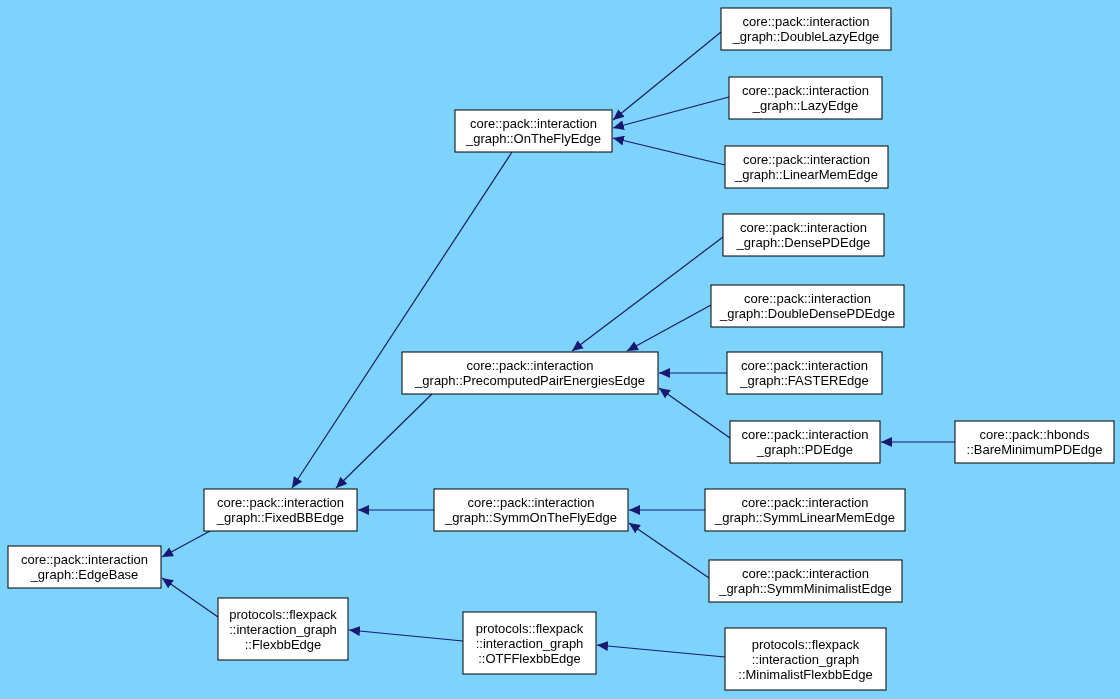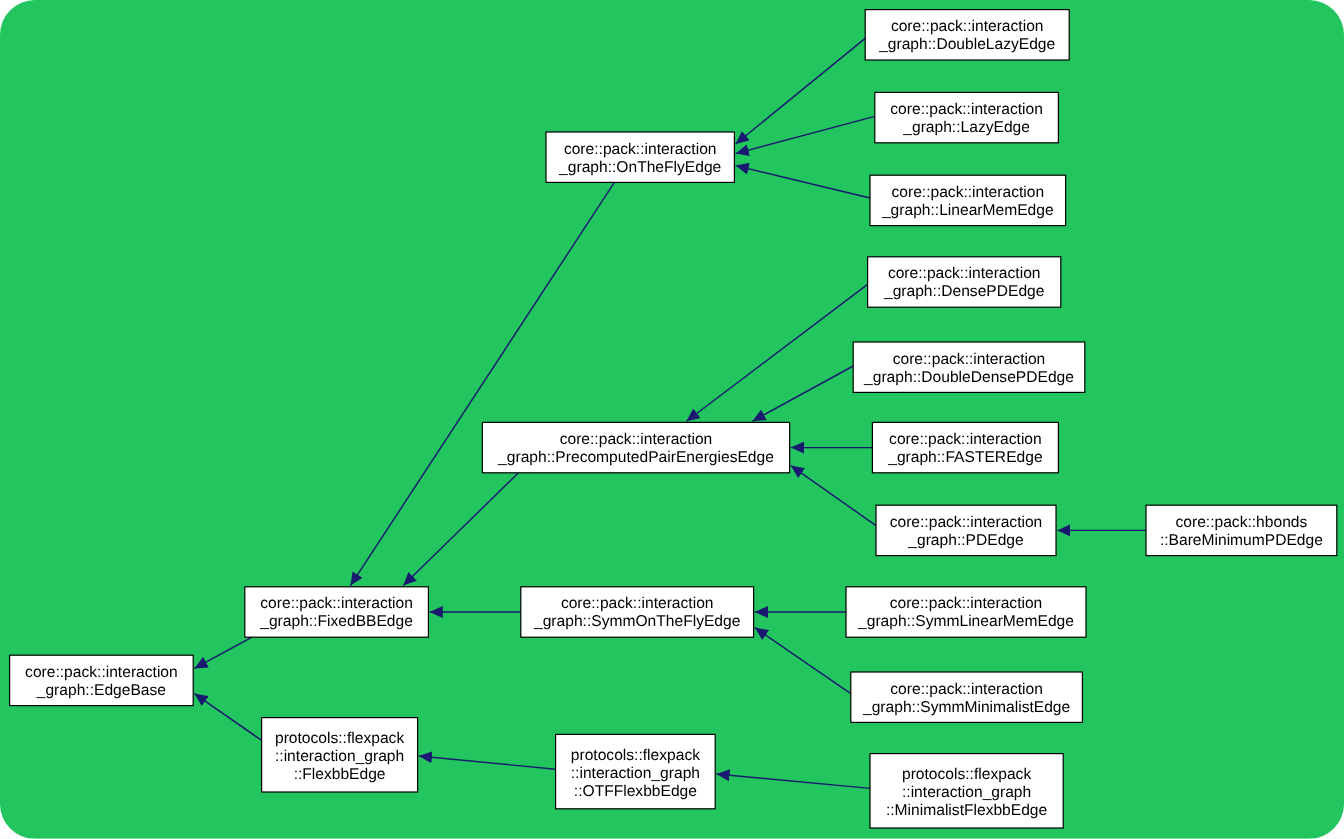--- a/index.html
+++ b/index.html
@@ -4,24 +4,23 @@
 <style>
   html, body {
     margin: 0;
     padding: 0;
     background: #ffffff;
   }
   .page {
     position: relative;
     width: 1120px;
     height: 699px;
-    background: #22c55e;
+    background: #7dd3fc;
     overflow: hidden;
     font-family: "Liberation Sans", "DejaVu Sans", sans-serif;
-    border-radius: 29px;
   }
   svg { display: block; }
   svg text {
     font-family: "Liberation Sans", "DejaVu Sans", sans-serif;
     font-size: 13px;
     fill: #000000;
   }
   g[data-name^="node-"] { cursor: pointer; }
 </style>
 </head>

